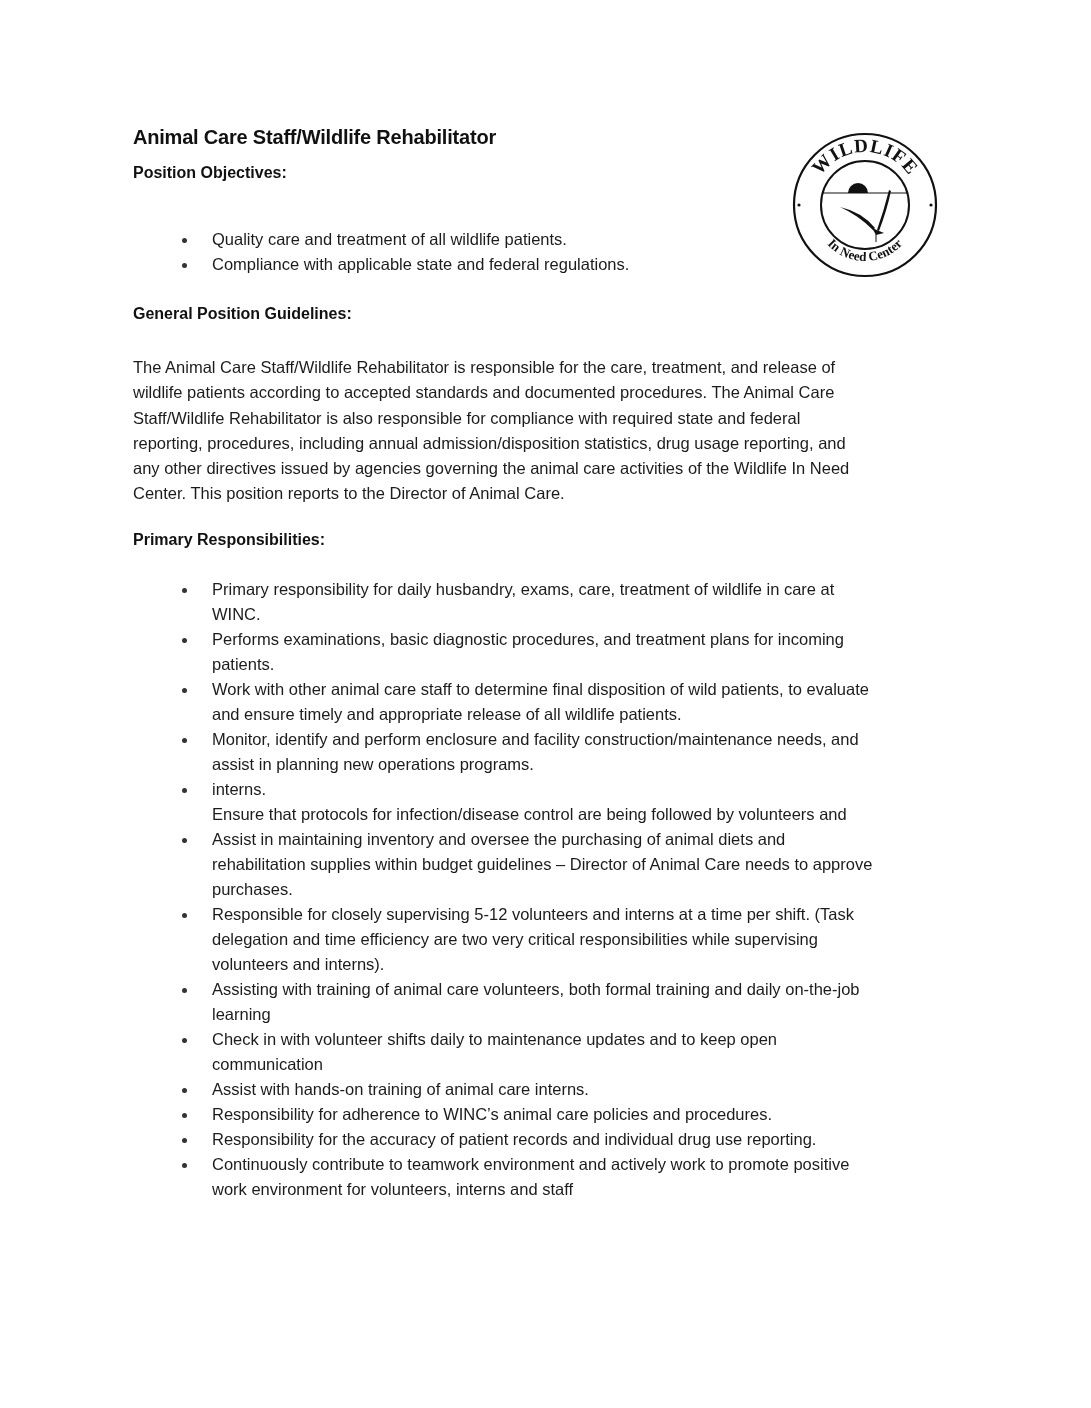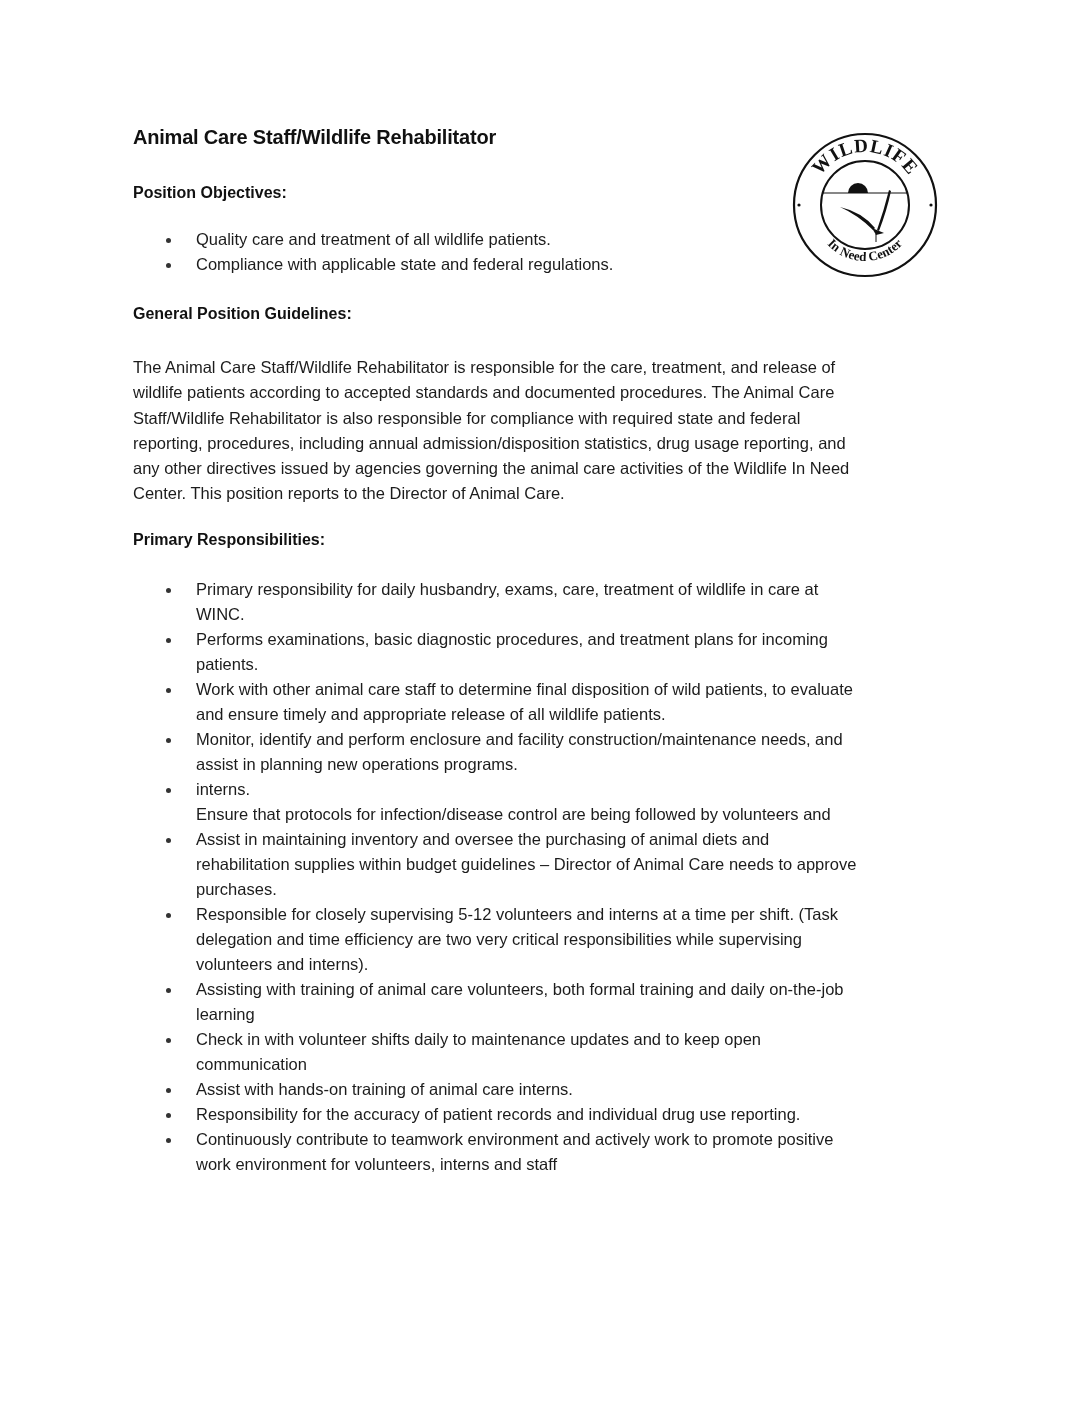--- a/index.html
+++ b/index.html
@@ -14,21 +14,21 @@
       font-size: 20px; font-weight: bold; letter-spacing: -0.2px; color: #111;
     }
     .heading {
       position: absolute; left: 133px;
       font-size: 16px; font-weight: bold; color: #111;
     }
     .logo { position: absolute; left: 790px; top: 130px; width: 150px; height: 150px; }
     ul.bullets { position: absolute; left: 0; margin: 0; padding: 0; list-style: none; width: 960px; }
     ul.bullets li {
       position: relative; padding-left: 196px; font-size: 16.5px;
-      line-height: 25px; color: #1c1c1c; width: 765px;
+      line-height: 25px; color: #1c1c1c; width: 765px; margin-left: 16px;
     }
     ul.bullets li .dot {
       position: absolute; left: 166px; top: 11px; width: 5px; height: 5px;
       border-radius: 50%; background: #333;
     }
     .para {
       position: absolute; left: 133px; top: 355px; width: 820px;
       font-size: 16.5px; line-height: 25.3px; color: #1c1c1c;
     }
     .para span { display: block; white-space: nowrap; }
@@ -59,21 +59,21 @@
       <circle cx="141" cy="75" r="1.6" fill="#111"></circle>
       <path d="M 58 63 A 10 10 0 0 1 78 63 Z" fill="#111"></path>
       <line x1="32" y1="63" x2="118" y2="63" stroke="#111" stroke-width="1.2"></line>
       <path d="M 50 77 Q 68 85 83 100 L 85 98 Q 72 82 50 77 Z" fill="#111"></path>
       <path d="M 99 60 Q 94 80 87 100 L 89 101 Q 97 80 101 61 Z" fill="#111"></path>
       <path d="M 82 98 L 94 103 L 86 105 Z" fill="#111"></path>
       <line x1="86" y1="104" x2="86" y2="112" stroke="#111" stroke-width="1"></line>
     </svg>
   </div>
 
-  <div class="heading" style="top:184px;">Position Objectives:</div>
+  <div class="heading" style="top:164px;">Position Objectives:</div>
   <ul class="bullets" style="top:227px;">
     <li>
         <span class="dot"></span>
         <span class="li-line">Quality care and treatment of all wildlife patients.</span>
       </li>
     <li>
         <span class="dot"></span>
         <span class="li-line">Compliance with applicable state and federal regulations.</span>
       </li>
   </ul>
@@ -136,20 +136,24 @@
         <span class="dot"></span>
         <span class="li-line">Check in with volunteer shifts daily to maintenance updates and to keep open</span>
         <span class="li-line">communication</span>
       </li>
     <li>
         <span class="dot"></span>
         <span class="li-line">Assist with hands-on training of animal care interns.</span>
       </li>
     <li>
         <span class="dot"></span>
+        <span class="li-line">Responsibility for adherence to WINC’s animal care policies and procedures.</span>
+      </li>
+    <li>
+        <span class="dot"></span>
         <span class="li-line">Responsibility for the accuracy of patient records and individual drug use reporting.</span>
       </li>
     <li>
         <span class="dot"></span>
         <span class="li-line">Continuously contribute to teamwork environment and actively work to promote positive</span>
         <span class="li-line">work environment for volunteers, interns and staff</span>
       </li>
   </ul>
 
 </div>

